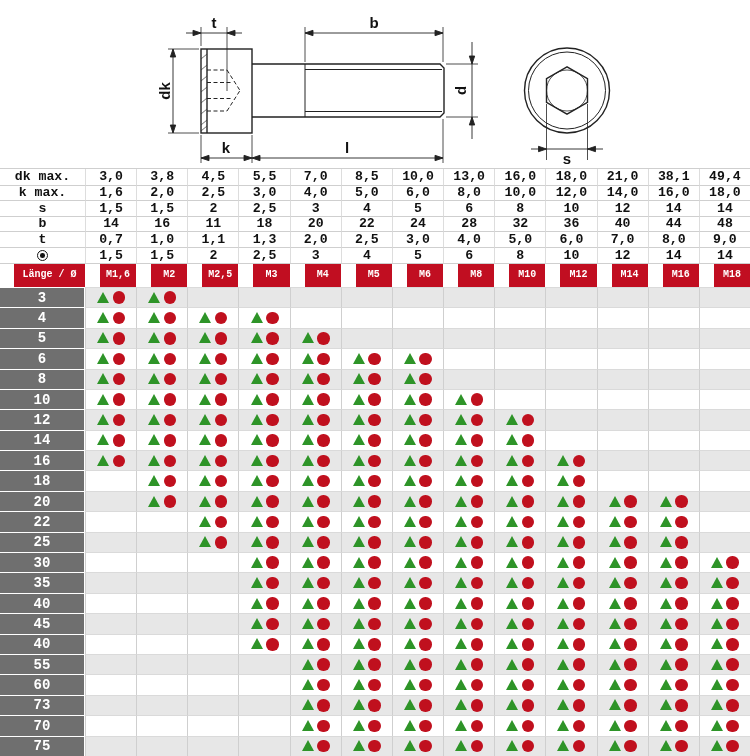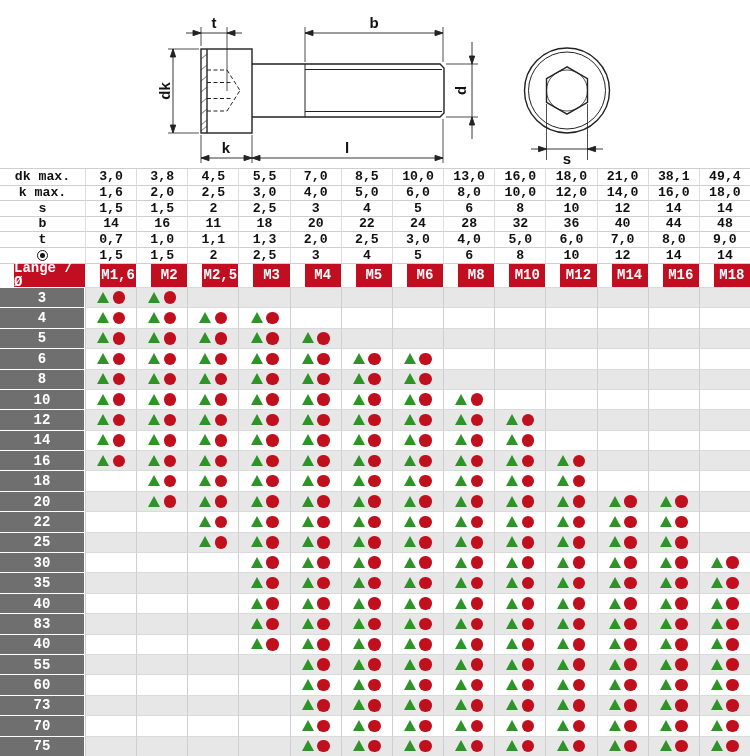--- a/index.html
+++ b/index.html
@@ -25,21 +25,21 @@
     height:15.6px;box-sizing:border-box;display:flex;align-items:center;justify-content:center;
     font-weight:bold;font-size:13.2px;color:#111;border-top:1px solid var(--grid-line);
     line-height:1;
   }
   #dim-table .cell.r0{border-top:none;}
   #dim-table .val{border-left:1px solid #DDDDDD;}
 
   
   #matrix-header .hcell{
     height:23.4px;box-sizing:border-box;display:flex;align-items:center;justify-content:center;
-    background:var(--header-red);color:#fff;font-weight:bold;font-size:14px;
+    background:var(--header-red);color:#fff;font-weight:bold;font-size:10px;
     border-left:1.5px solid #fff;line-height:1;margin-left:14px;
   }
   #matrix-header .hcell:first-child{border-left:none;}
 
   
   .m-row .lcell{
     background:var(--label-gray);color:#fff;font-weight:bold;font-size:14px;
     display:flex;align-items:center;justify-content:center;height:20.4px;box-sizing:border-box;
     border-top:1.5px solid #fff;border-right:1.5px solid #fff;line-height:1;
   }
@@ -897,21 +897,21 @@
       <div class="dcell">
         <div class="tri"></div>
         <div class="dot"></div>
       </div>
       <div class="dcell">
         <div class="tri"></div>
         <div class="dot"></div>
       </div>
     </div>
     <div class="m-row grid14 shade">
-      <div class="lcell">83</div>
+      <div class="lcell">45</div>
       <div class="dcell"></div>
       <div class="dcell"></div>
       <div class="dcell"></div>
       <div class="dcell">
         <div class="tri"></div>
         <div class="dot"></div>
       </div>
       <div class="dcell">
         <div class="tri"></div>
         <div class="dot"></div>

